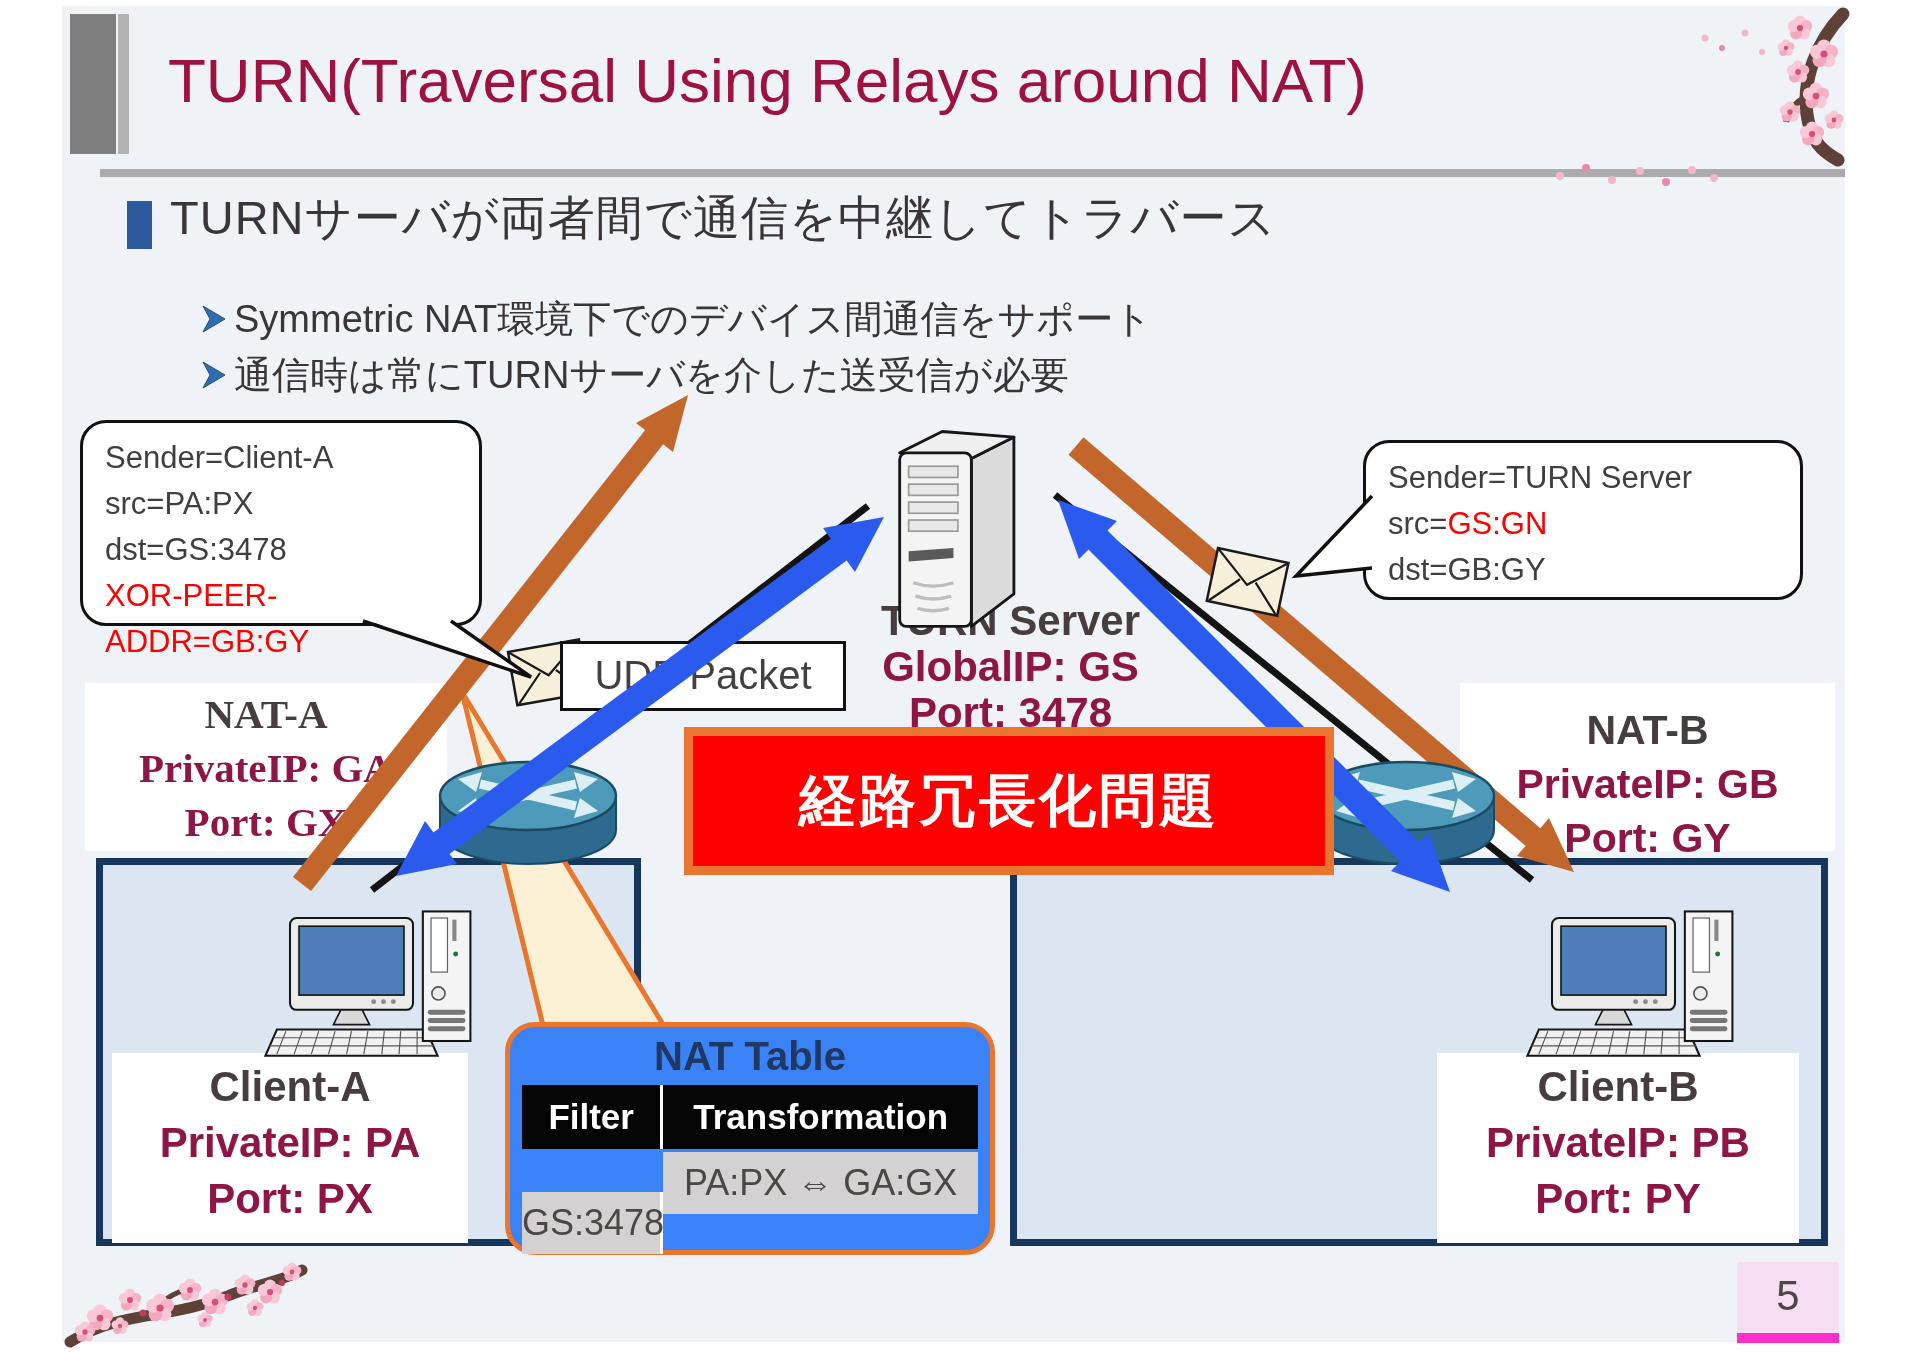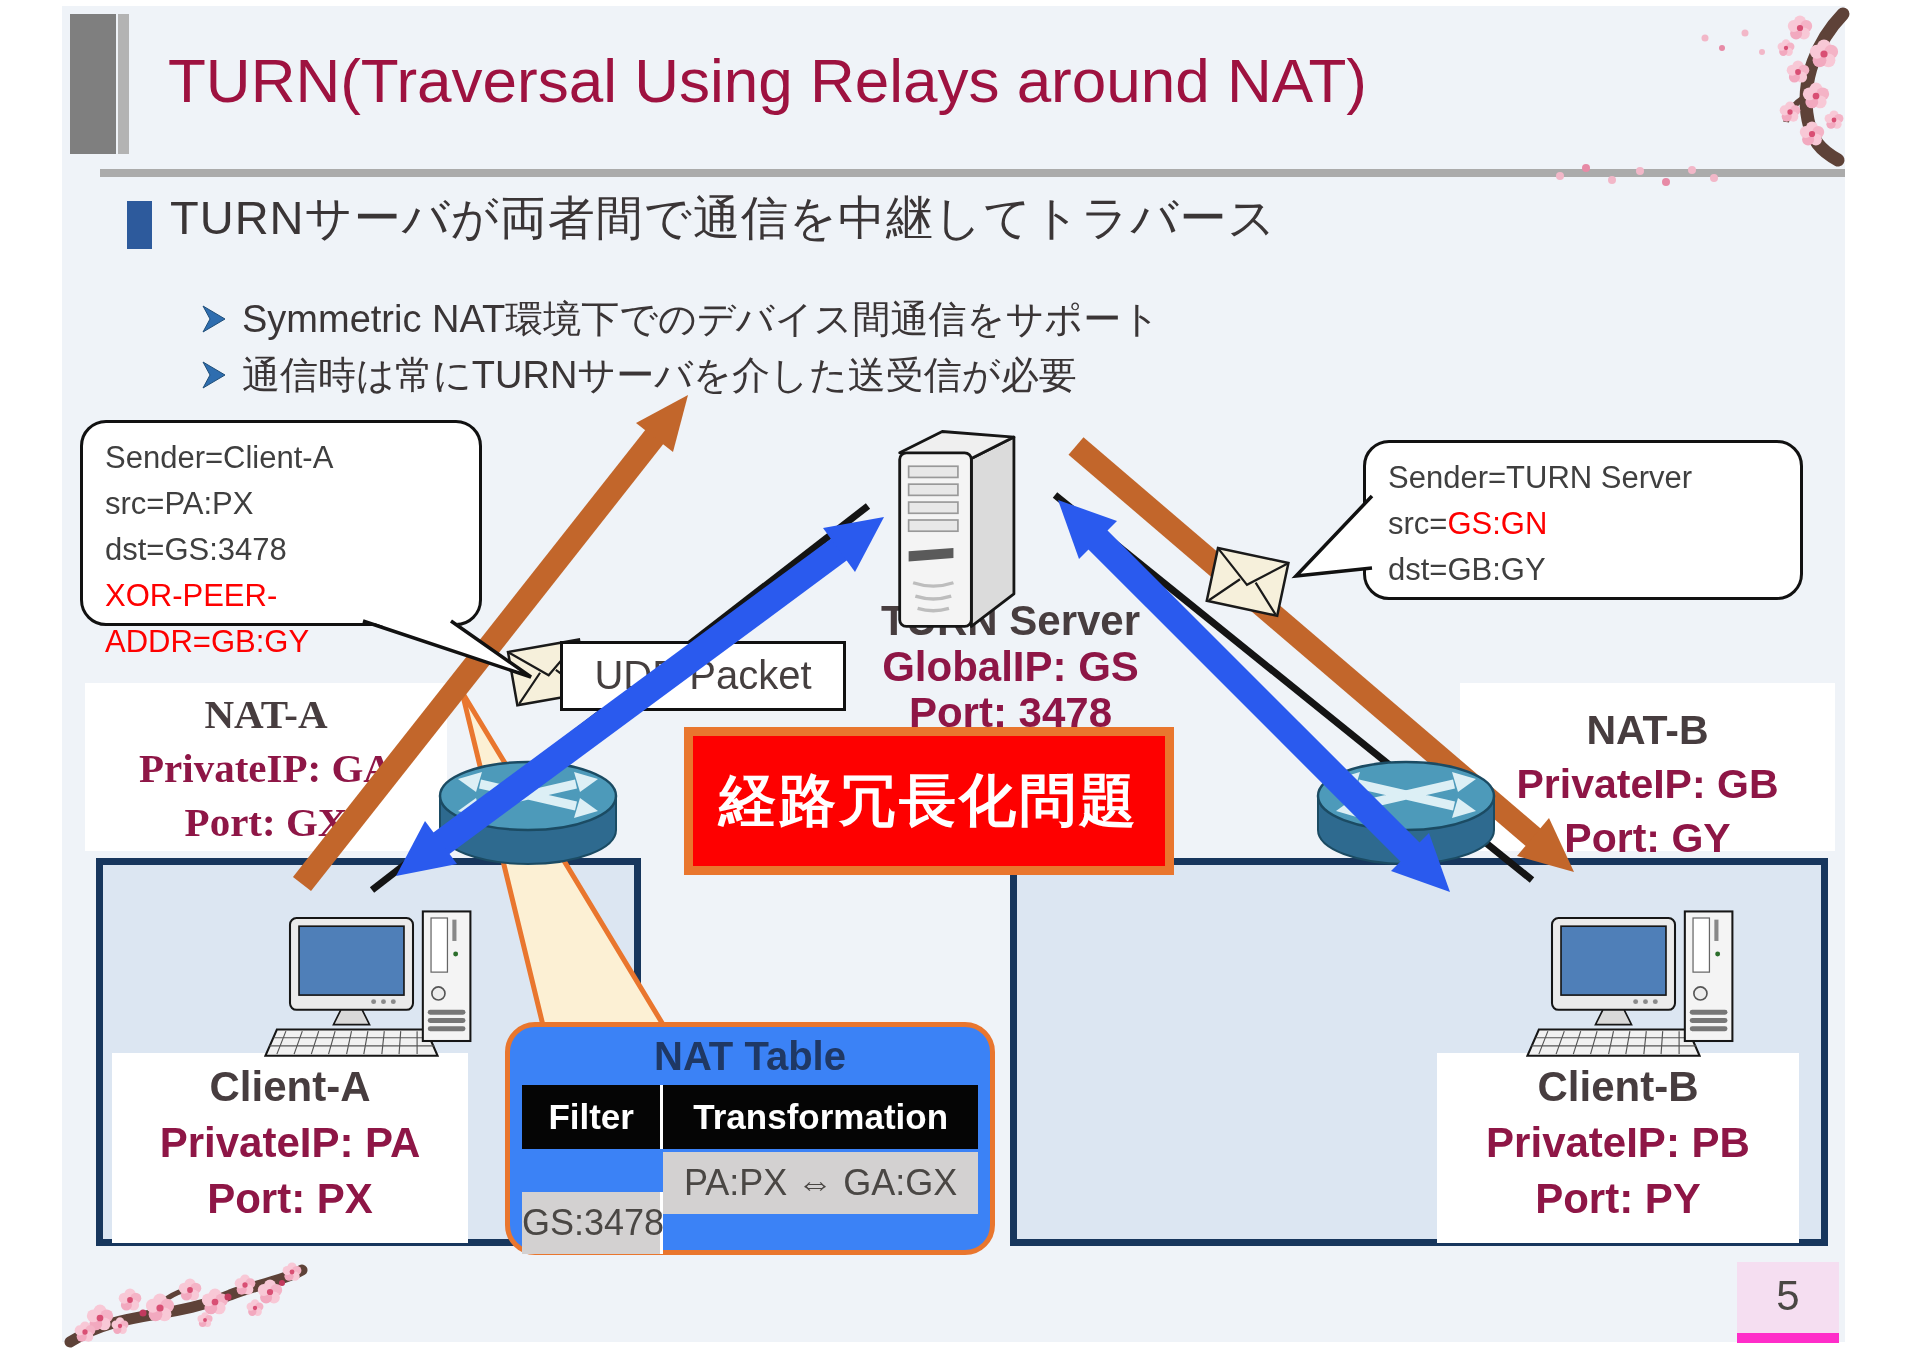--- a/index.html
+++ b/index.html
@@ -8,21 +8,21 @@
   .abs{position:absolute;box-sizing:border-box;}
   #slide{left:62px;top:6px;width:1783px;height:1336px;background:#EFF3F8;}
   
   #hdr-dark{left:70px;top:14px;width:46px;height:140px;background:#7F7F7F;}
   #hdr-light{left:118px;top:14px;width:11px;height:140px;background:#B3B3B3;}
   #title{left:168px;top:22px;height:118px;line-height:118px;font-size:62px;color:#9E1240;white-space:nowrap;}
   #sep{left:100px;top:169px;width:1745px;height:8px;background:#ABABAB;}
   
   #bullet-sq{left:127px;top:201px;width:25px;height:48px;background:#2D5A9C;}
   #bullet-main{left:170px;top:188px;font-size:47px;color:#3A3536;white-space:nowrap;letter-spacing:1px;line-height:60px;}
-  .sub{display:flex;align-items:center;gap:16px;font-size:38px;color:#3A3536;white-space:nowrap;height:50px;}
+  .sub{display:flex;align-items:center;gap:8px;font-size:38px;color:#3A3536;white-space:nowrap;height:50px;}
   #sub1{left:202px;top:294px;}
   #sub2{left:202px;top:350px;}
   
   .bubble{background:#fff;border:3.5px solid #111;border-radius:26px;font-size:31px;color:#3F3F3F;line-height:46px;padding:12px 0 0 22px;z-index:55;}
   #bubble-left{left:80px;top:420px;width:402px;height:206px;}
   #bubble-right{left:1363px;top:440px;width:440px;height:160px;}
   .red{color:#FE0000;}
   .tail{position:absolute;overflow:visible;}
   
   .nodelabel{background:#fff;text-align:center;font-weight:bold;z-index:20;}
@@ -34,21 +34,21 @@
   #lbl-natb{left:1460px;top:683px;width:375px;height:168px;padding-top:20px;}
   #lbl-ca{left:112px;top:1053px;width:356px;height:190px;padding-top:6px;}
   #lbl-cb{left:1437px;top:1053px;width:362px;height:190px;padding-top:6px;}
   #lbl-ca .t1,#lbl-ca .t2,#lbl-cb .t1,#lbl-cb .t2{line-height:56px;font-size:42px;}
   
   .lan{background:#DCE6F2;border:7px solid #17365D;z-index:10;}
   #lan-a{left:96px;top:858px;width:545px;height:388px;}
   #lan-b{left:1010px;top:858px;width:818px;height:388px;}
   
   #udp-box{left:560px;top:641px;width:286px;height:70px;background:#fff;border:3px solid #111;z-index:35;font-size:40px;color:#453F3F;text-align:center;line-height:62px;}
-  #red-box{left:684px;top:727px;width:490px;height:148px;background:#FE0000;border:9px solid #E9762E;z-index:50;color:#fff;font-size:57px;font-weight:bold;text-align:center;line-height:128px;letter-spacing:3px;}
+  #red-box{left:684px;top:727px;width:650px;height:148px;background:#FE0000;border:9px solid #E9762E;z-index:50;color:#fff;font-size:57px;font-weight:bold;text-align:center;line-height:128px;letter-spacing:3px;}
   
   #callout{left:505px;top:1022px;width:490px;height:233px;background:#3b82f6;border:5px solid #E9762E;border-radius:30px;z-index:45;}
   #callout .ct{font-size:40px;font-weight:bold;color:#1F3864;text-align:center;line-height:58px;}
   .ntable{margin:0 12px;border-radius:12px;}
   .nrow{display:flex;}
   .nc{box-sizing:border-box;text-align:center;}
   .nc1{width:31%;border-right:3px solid #FCF0D4;}
   .nc2{width:69%;}
   .nh .nc{background:#050505;color:#fff;font-weight:bold;font-size:35px;height:64px;line-height:64px;}
   .nh .nc1{border-right:3px solid #fff;}

